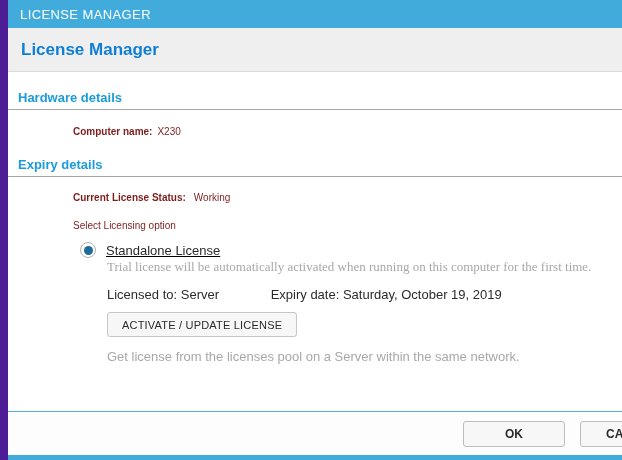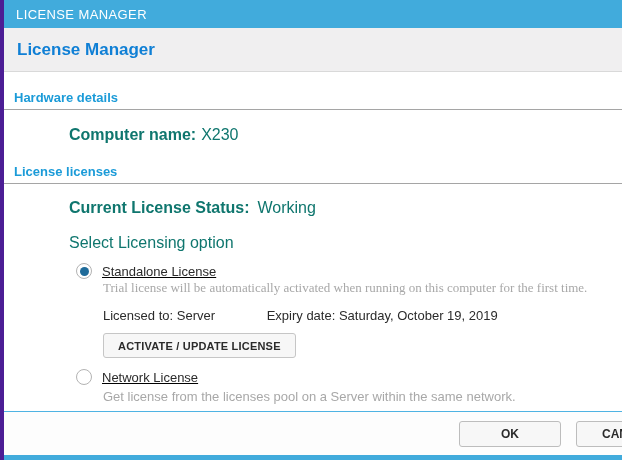--- a/index.html
+++ b/index.html
@@ -4,21 +4,21 @@
 <style>
   * { margin:0; padding:0; box-sizing:border-box; }
   html,body { background:#ffffff; }
   body { font-family:"Liberation Sans", sans-serif; }
 
   .window {
     position:relative;
     width:622px; height:460px;
     background:#ffffff;
     overflow:hidden;
-    border-left:4px solid #4c1d95;
+    border-left:8px solid #4c1d95;
   }
 
   .titlebar {
     height:28px;
     background:#41ABDC;
     display:flex; align-items:center;
     padding-left:12px;
   }
   .titlebar-text {
     color:#ffffff; font-size:13px; letter-spacing:0.4px;
@@ -39,21 +39,21 @@
 
   .section-header {
     margin:14px 0 0 10px;
     color:#1B9BD8; font-size:13px; font-weight:bold;
   }
   .section-line {
     border:none; border-top:1px solid #A5A5A5;
     margin-top:4px;
   }
 
-  .row { margin-left:65px; font-size:16px; color:#0f766e; }
+  .row { margin-left:65px; font-size:10px; color:#7f1d1d; }
   .label-strong { font-weight:600; }
   .value { font-weight:400; margin-left:5px; }
 
   .computer-row { margin-top:16px; }
   .status-row { margin-top:15px; }
   .select-row { margin-top:17px; font-weight:400; }
 
   .option { margin-left:72px; margin-top:11px; }
   .option-head { display:flex; align-items:center; cursor:default;text-decoration:underline; }
   .radio {
@@ -78,21 +78,21 @@
     font-size:13px; color:#2B2B2B;
   }
   .expiry-group { margin-left:48px; }
 
   .activate-btn {
     margin-left:27px; margin-top:10px;
     height:25px; padding:0 14px;
     background:#F7F7F7;
     border:1px solid #C6C6C6; border-radius:3px;
     font-family:"Liberation Sans", sans-serif;
-    font-size:11px; font-weight:bold; color:#2B2B2B;
+    font-size:11px; font-weight:normal; color:#2B2B2B;
     letter-spacing:0.2px;
     cursor:pointer;
   }
 
   .footer-sep {
     position:absolute; left:0; right:0; bottom:48px;
     border:none; border-top:1px solid #4FB3E3;
   }
   .footer {
     position:absolute; left:0; right:0; bottom:5px;
@@ -130,21 +130,21 @@
 
   <div class="content">
 
     <div class="section-header">Hardware details</div>
     <hr class="section-line">
 
     <div class="row computer-row">
       <span class="label-strong">Computer name:</span><span class="value">X230</span>
     </div>
 
-    <div class="section-header" style="margin-top:20px;">License licenses</div>
+    <div class="section-header" style="margin-top:20px;">Expiry details</div>
     <hr class="section-line">
 
     <div class="row status-row">
       <span class="label-strong">Current License Status:</span><span class="value" style="margin-left:8px;">Working</span>
     </div>
 
     <div class="row select-row">Select Licensing option</div>
 
     <div class="option">
       <div class="option-head">
@@ -157,24 +157,20 @@
       <div class="licensed-row">
         <span>Licensed to:</span>
         <span>Server</span>
         <span class="expiry-group">Expiry date:</span>
         <span>Saturday, October 19, 2019</span>
       </div>
       <button class="activate-btn">ACTIVATE / UPDATE LICENSE</button>
     </div>
 
     <div class="option">
-      <div class="option-head">
-        <span class="radio unchecked"></span>
-        <span class="option-label">Network License</span>
-      </div>
       <div class="option-desc">Get license from the licenses pool on a Server within the same network.</div>
     </div>
 
   </div>
 
   <hr class="footer-sep">
   <div class="footer">
     <button class="footer-btn ok-btn">OK</button>
     <button class="footer-btn cancel-btn">CANCEL</button>
   </div>

